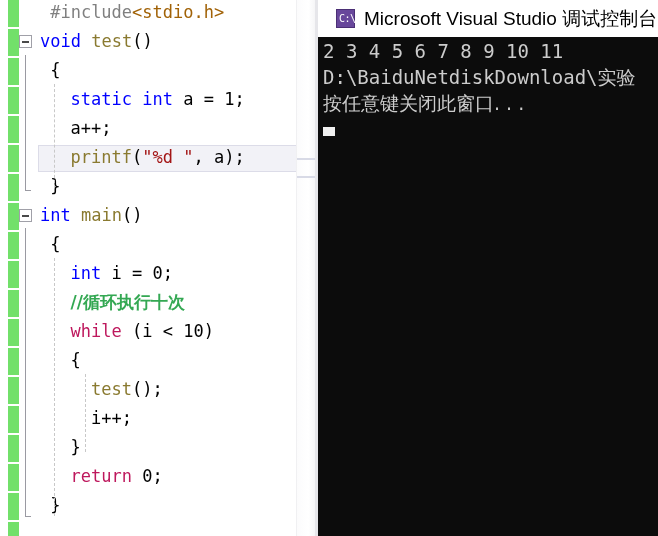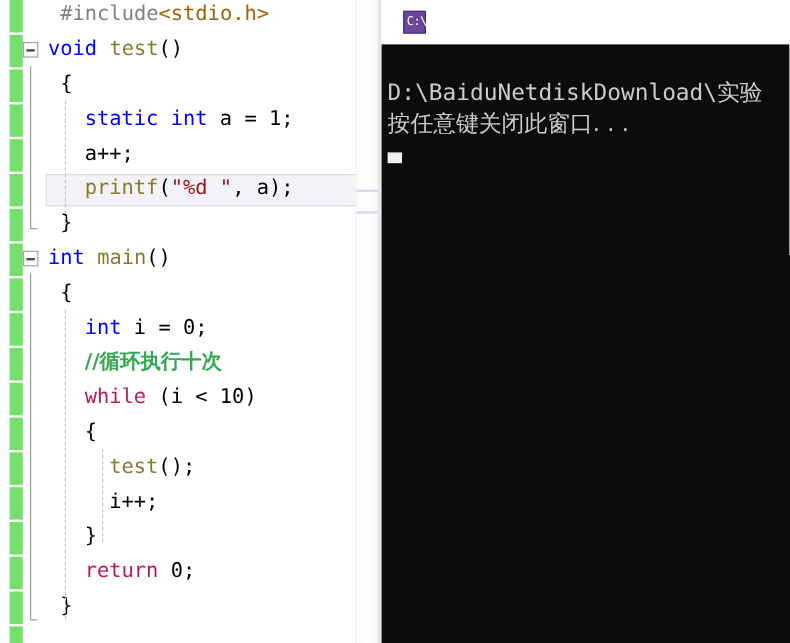--- a/index.html
+++ b/index.html
@@ -259,21 +259,23 @@
   </div>
 
 <div id="console-window">
 
   <div id="console-frame-left"></div>
 
   <div id="console-titlebar">
     <div id="console-icon">
       <span class="glyph">C:\</span>
     </div>
+    <div id="console-title">Microsoft Visual Studio 调试控制台</div>
   </div>
 
   <div id="console-body">
     <div id="console-cursor"></div>
+  <div class="con-line" style="top: 1px;">2 3 4 5 6 7 8 9 10 11</div>
       <div class="con-line" style="top: 27px;">D:\BaiduNetdiskDownload\实验</div>
       <div class="con-line" style="top: 53px; font-family: &quot;DejaVu Sans&quot;, &quot;Liberation Sans&quot;, sans-serif;">按任意键关闭此窗口. . .</div>
     </div>
 
 </div>
 
 </body></html>

